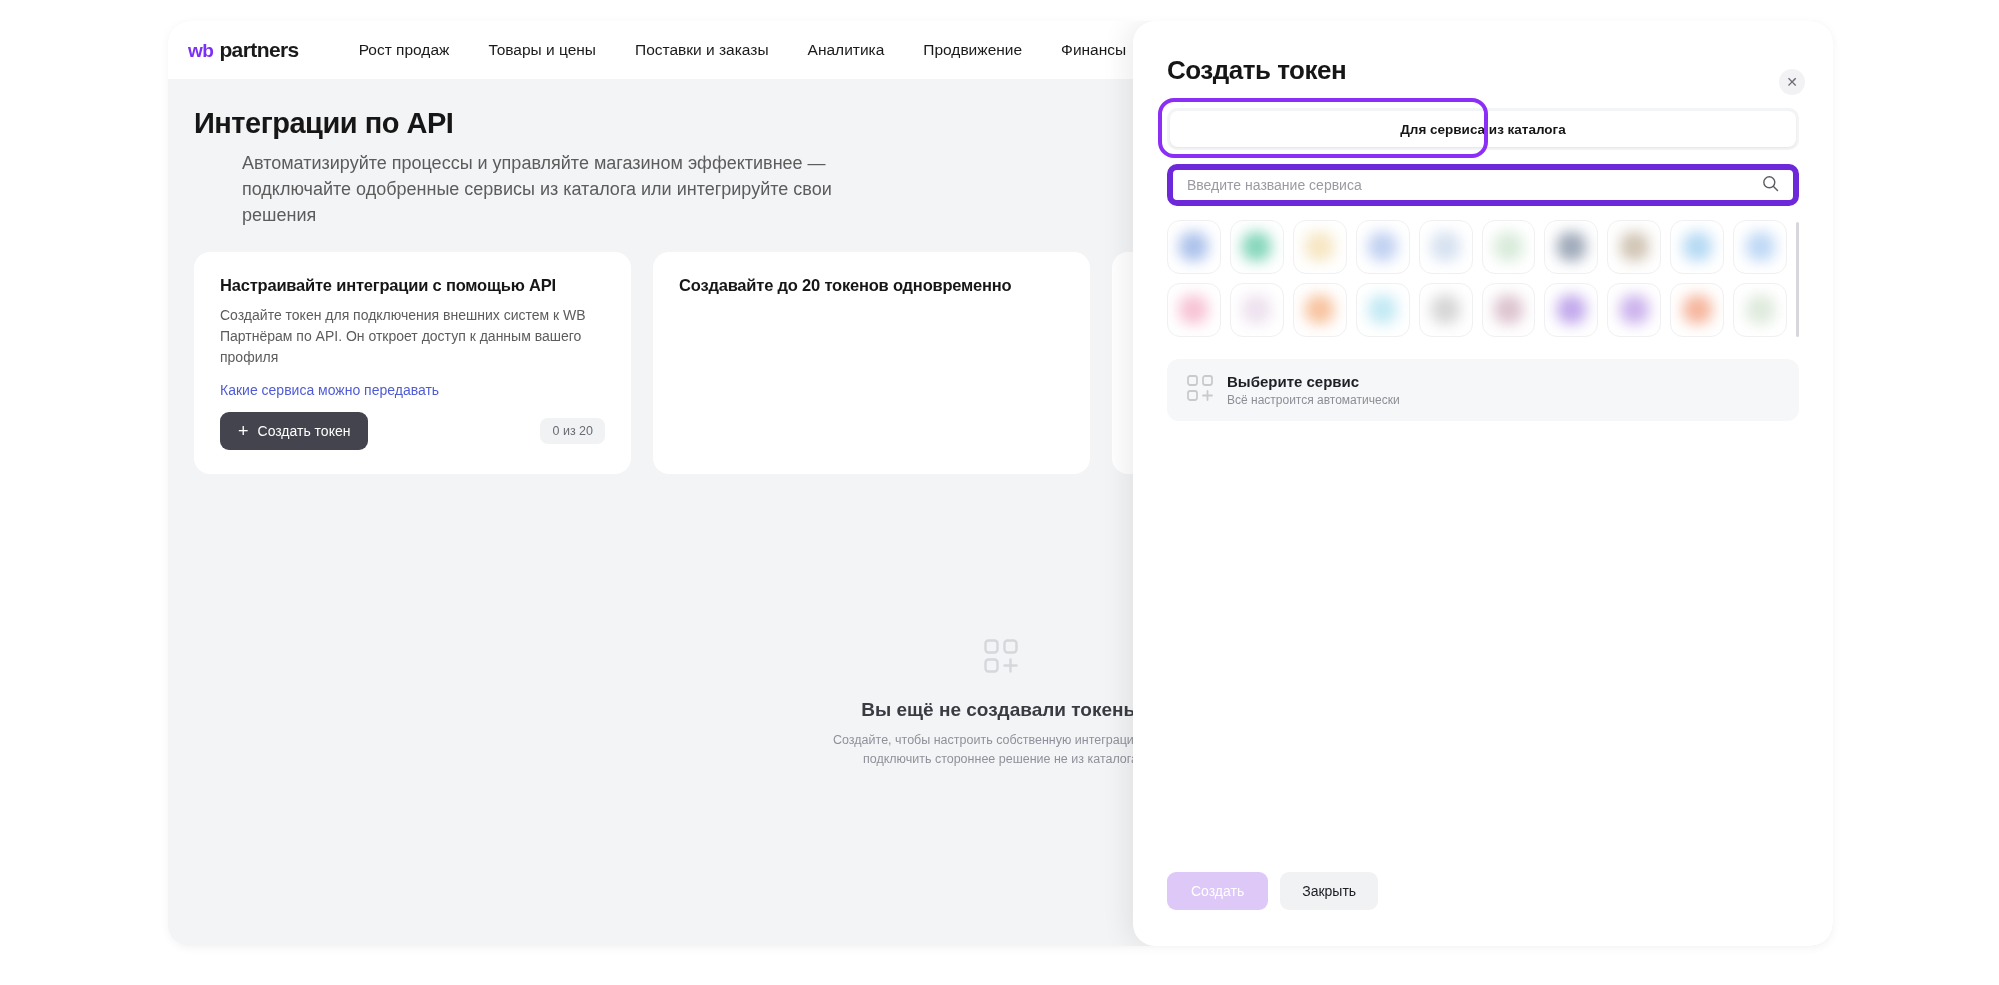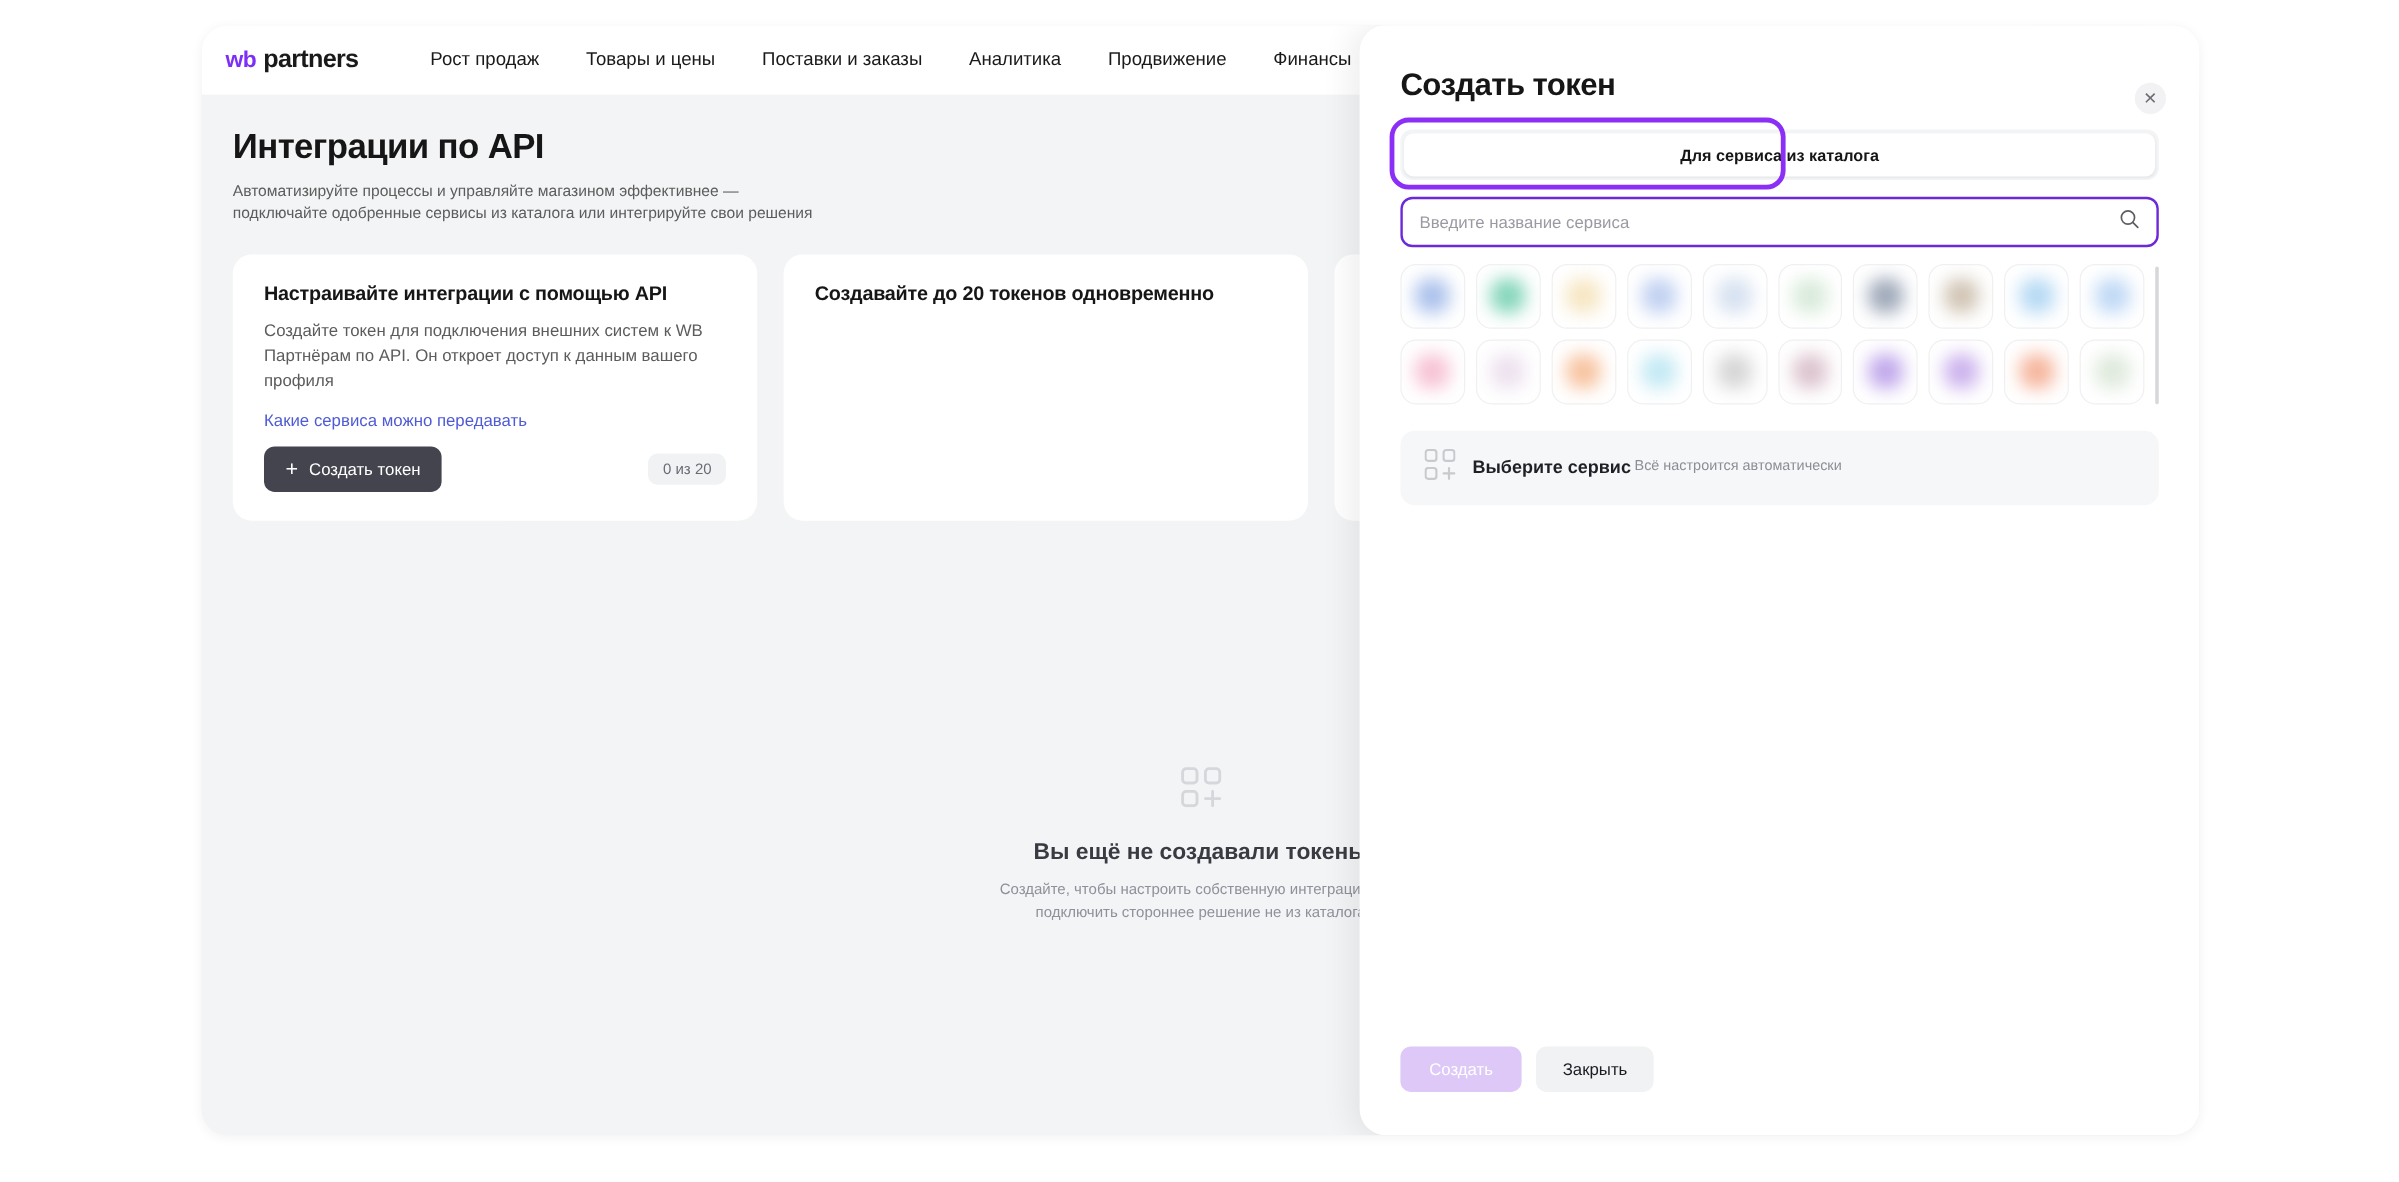--- a/index.html
+++ b/index.html
@@ -47,22 +47,22 @@
   .page {
     position:absolute; left:0; top:58px; right:0; bottom:0;
     background:#f3f4f6;
     padding: 28px 26px 0 26px;
   }
   .page-title {
     font-size: 29px; font-weight: 700; color:#161616;
     letter-spacing:-0.5px; margin-bottom: 10px;
   }
   .page-sub {
-    font-size: 13px; color:#5c5c5c; line-height: 1.45;
-    margin-bottom: 24px; max-width: 620px;
+    font-size: 18px; color:#5c5c5c; line-height: 1.45;
+    margin-bottom: 24px; max-width: 620px; margin-left: 48px;
   }
 
   
   .cards { display:flex; gap: 22px; }
   .card {
     background:#ffffff; border-radius: 16px;
     width: 437px; min-height: 222px;
     padding: 24px 26px;
     position: relative; flex-shrink: 0;
   }
@@ -147,21 +147,21 @@
   .tab-highlight {
     position:absolute; left: -9px; top: -10px;
     width: 330px; height: 60px;
     border: 4px solid #8b2ff7; border-radius: 16px;
     pointer-events:none;
   }
 
   
   .search-box {
     position:relative; height: 42px;
-    border: 2px solid #6d28d9; border-radius: 10px;
+    border: 6px solid #6d28d9; border-radius: 10px;
     display:flex; align-items:center; padding: 12px 14px;
     margin-bottom: 14px;
   }
   .search-input {
     border:none; outline:none; flex:1;
     font-size: 14px; color:#4a4a52; font-family:inherit;
     background:transparent;
   }
   .search-input::placeholder { color:#9a9aa2; }
 
@@ -186,21 +186,21 @@
     width: 3px; height: 115px; border-radius: 2px; background:#d8d8dc;
   }
 
   
   .select-service {
     margin-top: 22px; height: 62px;
     background:#f6f7f8; border-radius: 12px;
     display:flex; align-items:center; gap: 14px;
     padding: 0 20px;
   }
-  .ss-texts { display:flex; gap:3px; }
+  .ss-texts { display:flex; flex-direction:column; gap:3px; }
   .ss-title { font-size: 15px; font-weight:700; color:#1f1f26; }
   .ss-sub { font-size: 12px; color:#8d8d96; }
 
   
   .drawer-footer {
     position:absolute; left: 34px; bottom: 36px;
     display:flex; gap: 12px;
   }
   .btn-primary-disabled {
     background:#ddc8f7; color:#ffffff;

